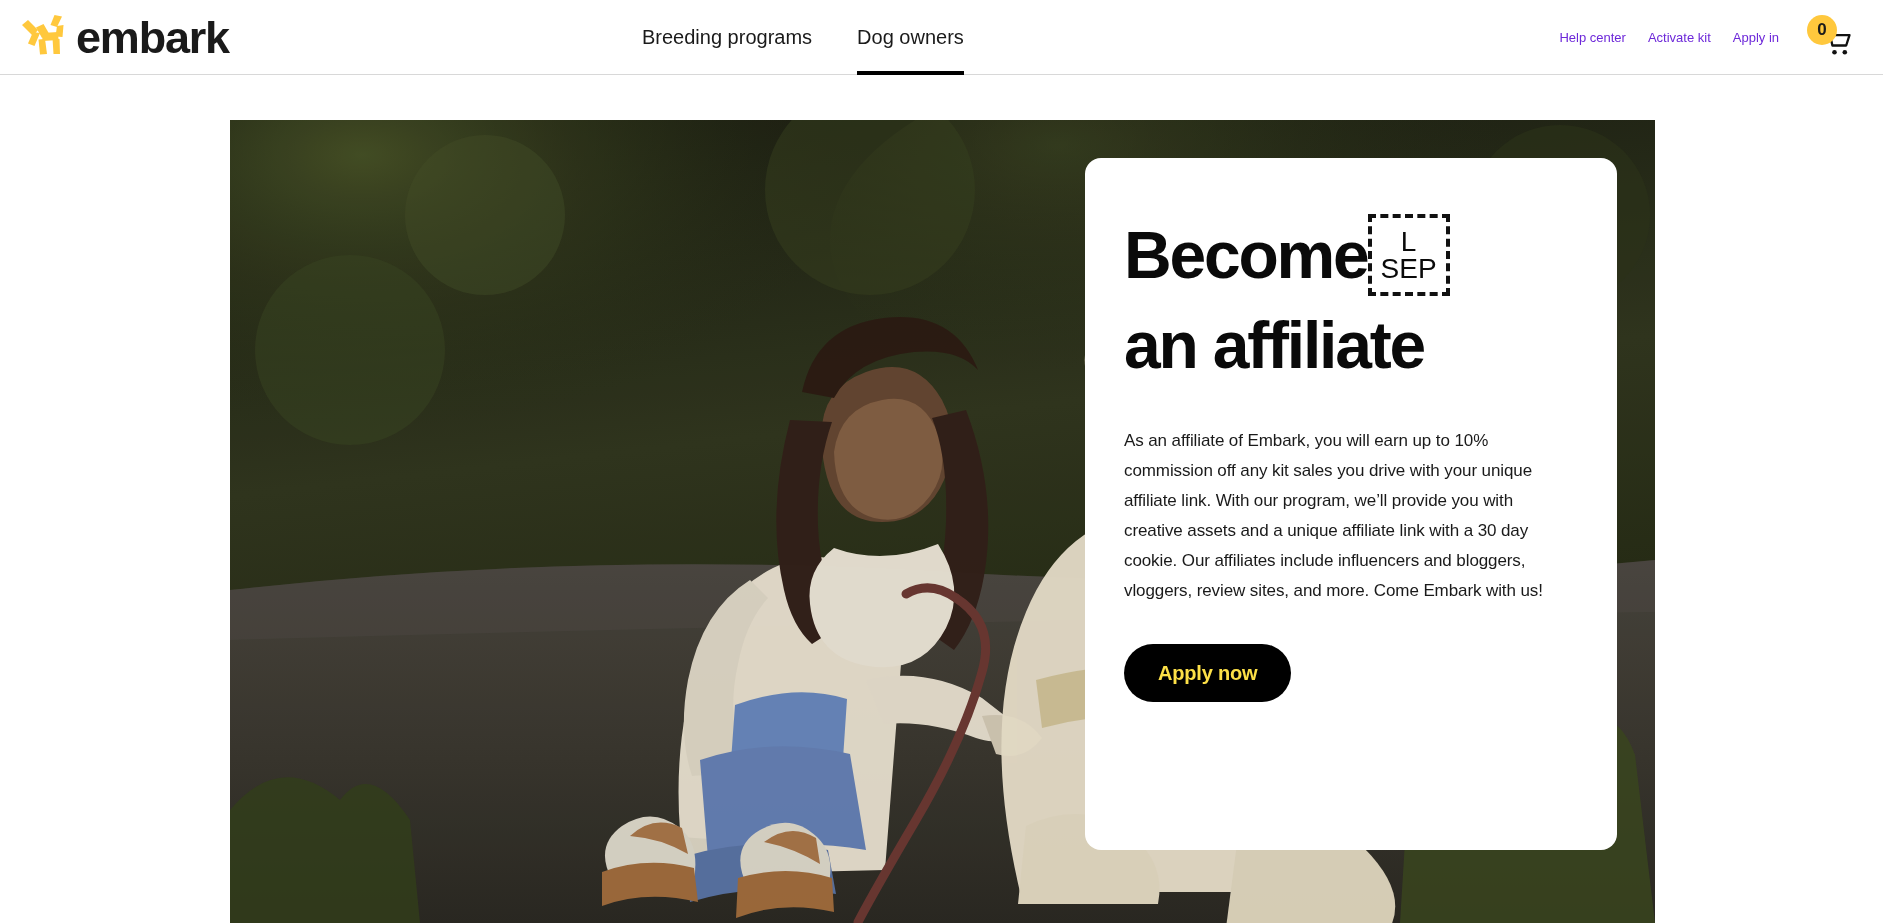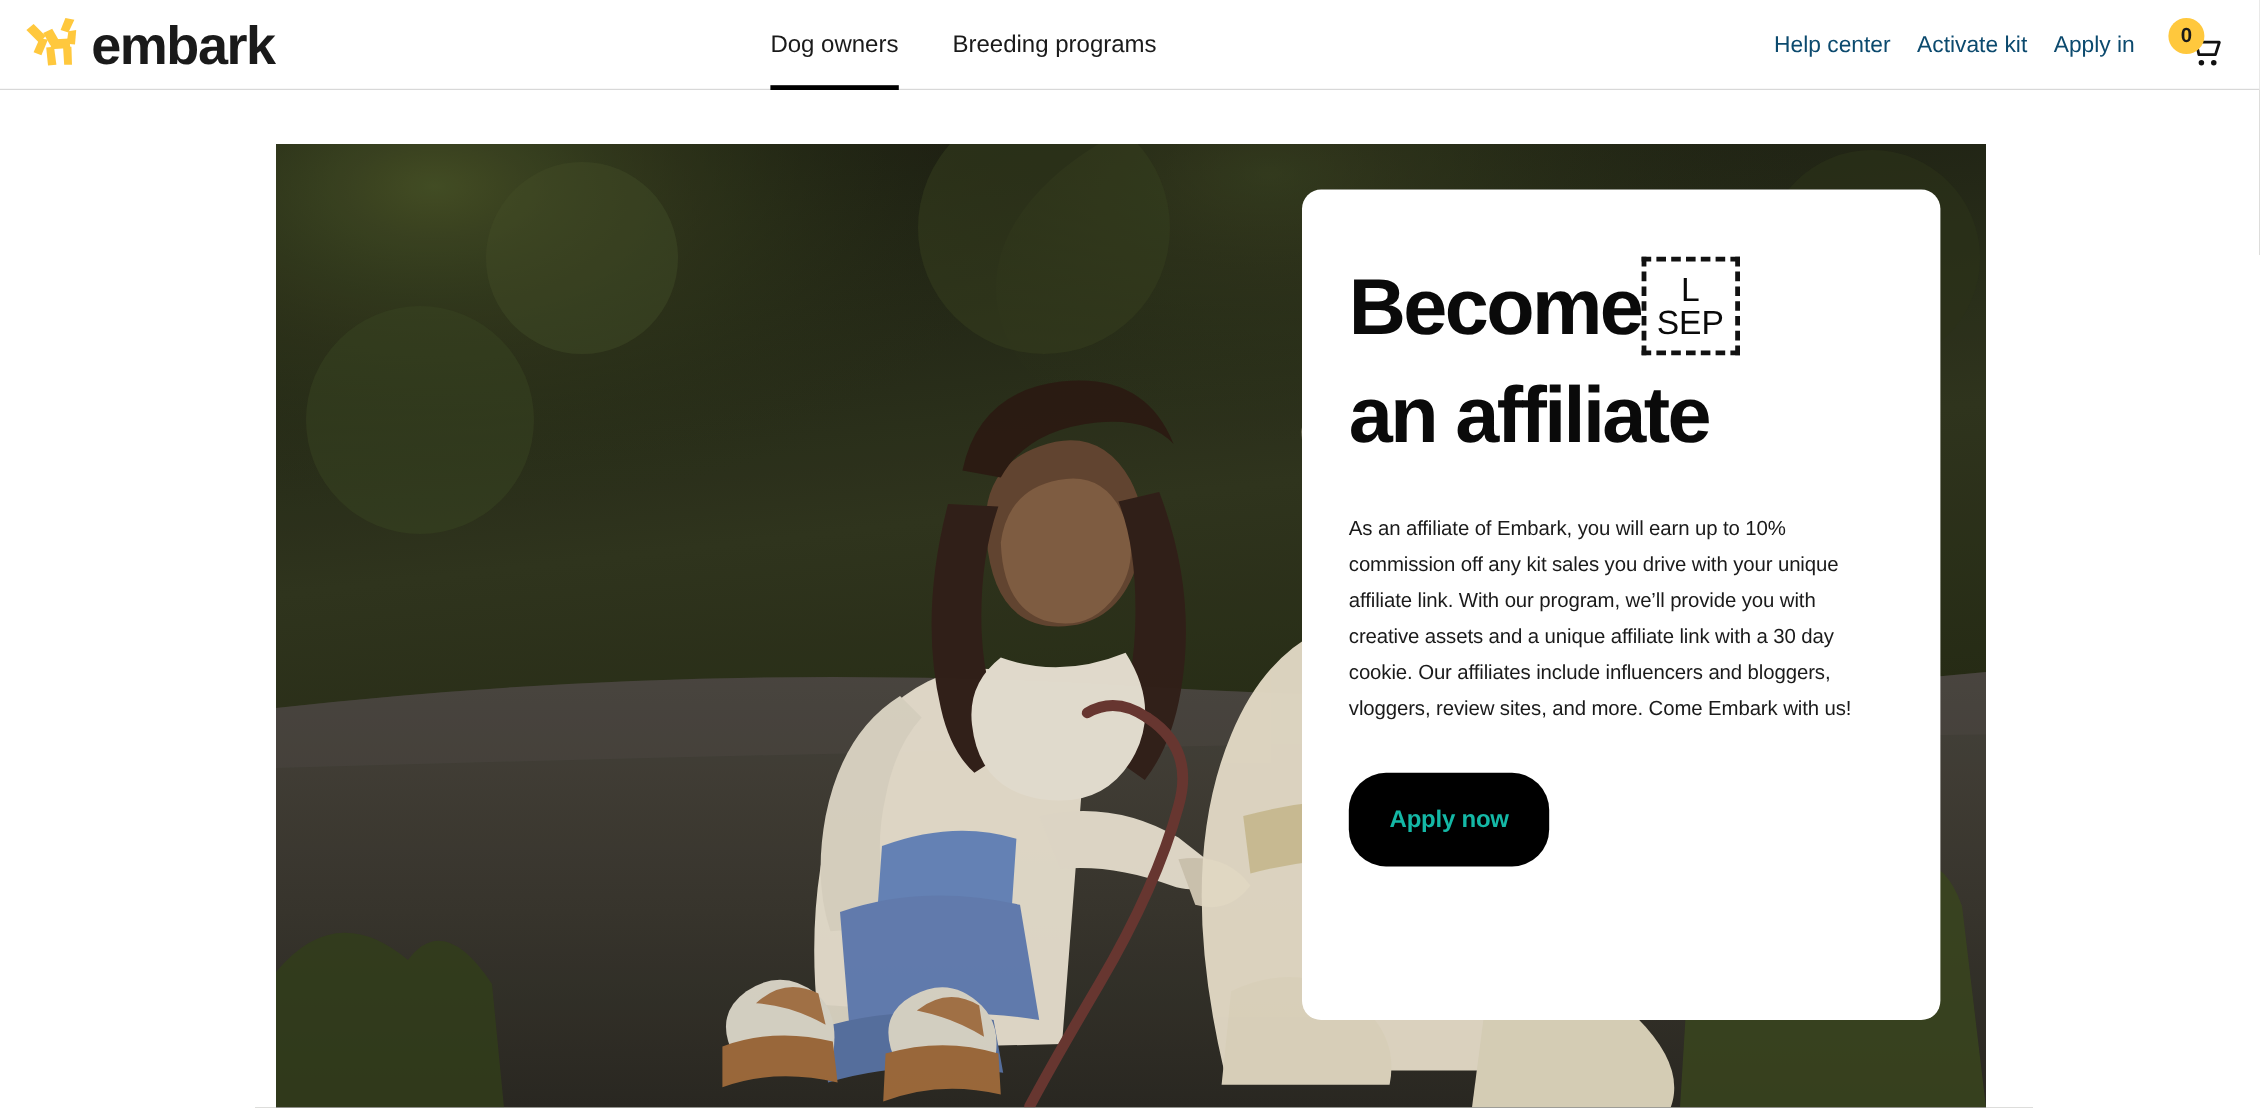--- a/index.html
+++ b/index.html
@@ -84,22 +84,22 @@
   .util-nav {
     position: absolute;
     right: 28px;
     top: 0;
     height: 75px;
     display: flex;
     align-items: center;
     gap: 22px;
   }
   .util-link {
-    font-size: 19px;
-    color: #0c4a6e;
+    font-size: 13px;
+    color: #6d28d9;
     text-decoration: none;
     white-space: nowrap;
     cursor: pointer;
   }
   .cart-wrap {
     position: relative;
     width: 48px;
     height: 48px;
     margin-left: 6px;
     cursor: pointer;
@@ -198,26 +198,26 @@
     color: #1a1a1a;
     letter-spacing: -0.1px;
     max-width: 452px;
   }
 
   .cta-btn {
     margin-top: 38px;
     display: inline-flex;
     align-items: center;
     justify-content: center;
-    height: 78px;
+    height: 58px;
     padding: 0 34px;
     border: none;
     border-radius: 31px;
     background: #000000;
-    color: #14b8a6;
+    color: #fde047;
     font-family: inherit;
     font-size: 20px;
     font-weight: 700;
     letter-spacing: -0.2px;
     cursor: pointer;
   }
 </style>
 </head>
 <body>
 
@@ -235,25 +235,25 @@
           <path d="M17 19 L24 20 L18.5 33 L12 30.5 Z"></path>
           <path d="M22.5 26.5 L29 26 L31 41 L24 41.5 Z"></path>
           <path d="M36.5 25.5 L43.5 26 L44 41 L37.5 41 Z"></path>
         </g>
       </svg>
     </span>
     <span class="brand-word">embark</span>
   </a>
 
   <nav class="main-nav">
+    <a class="nav-item" href="#">
+      <span>Breeding programs</span>
+    </a>
     <a class="nav-item active" href="#">
       <span>Dog owners</span>
-    </a>
-    <a class="nav-item" href="#">
-      <span>Breeding programs</span>
     </a>
   </nav>
 
   <div class="util-nav">
     <a class="util-link" href="#">Help center</a>
     <a class="util-link" href="#">Activate kit</a>
     <a class="util-link" href="#">Apply in</a>
 
     <div class="cart-wrap">
       <span class="cart-badge">0</span>

